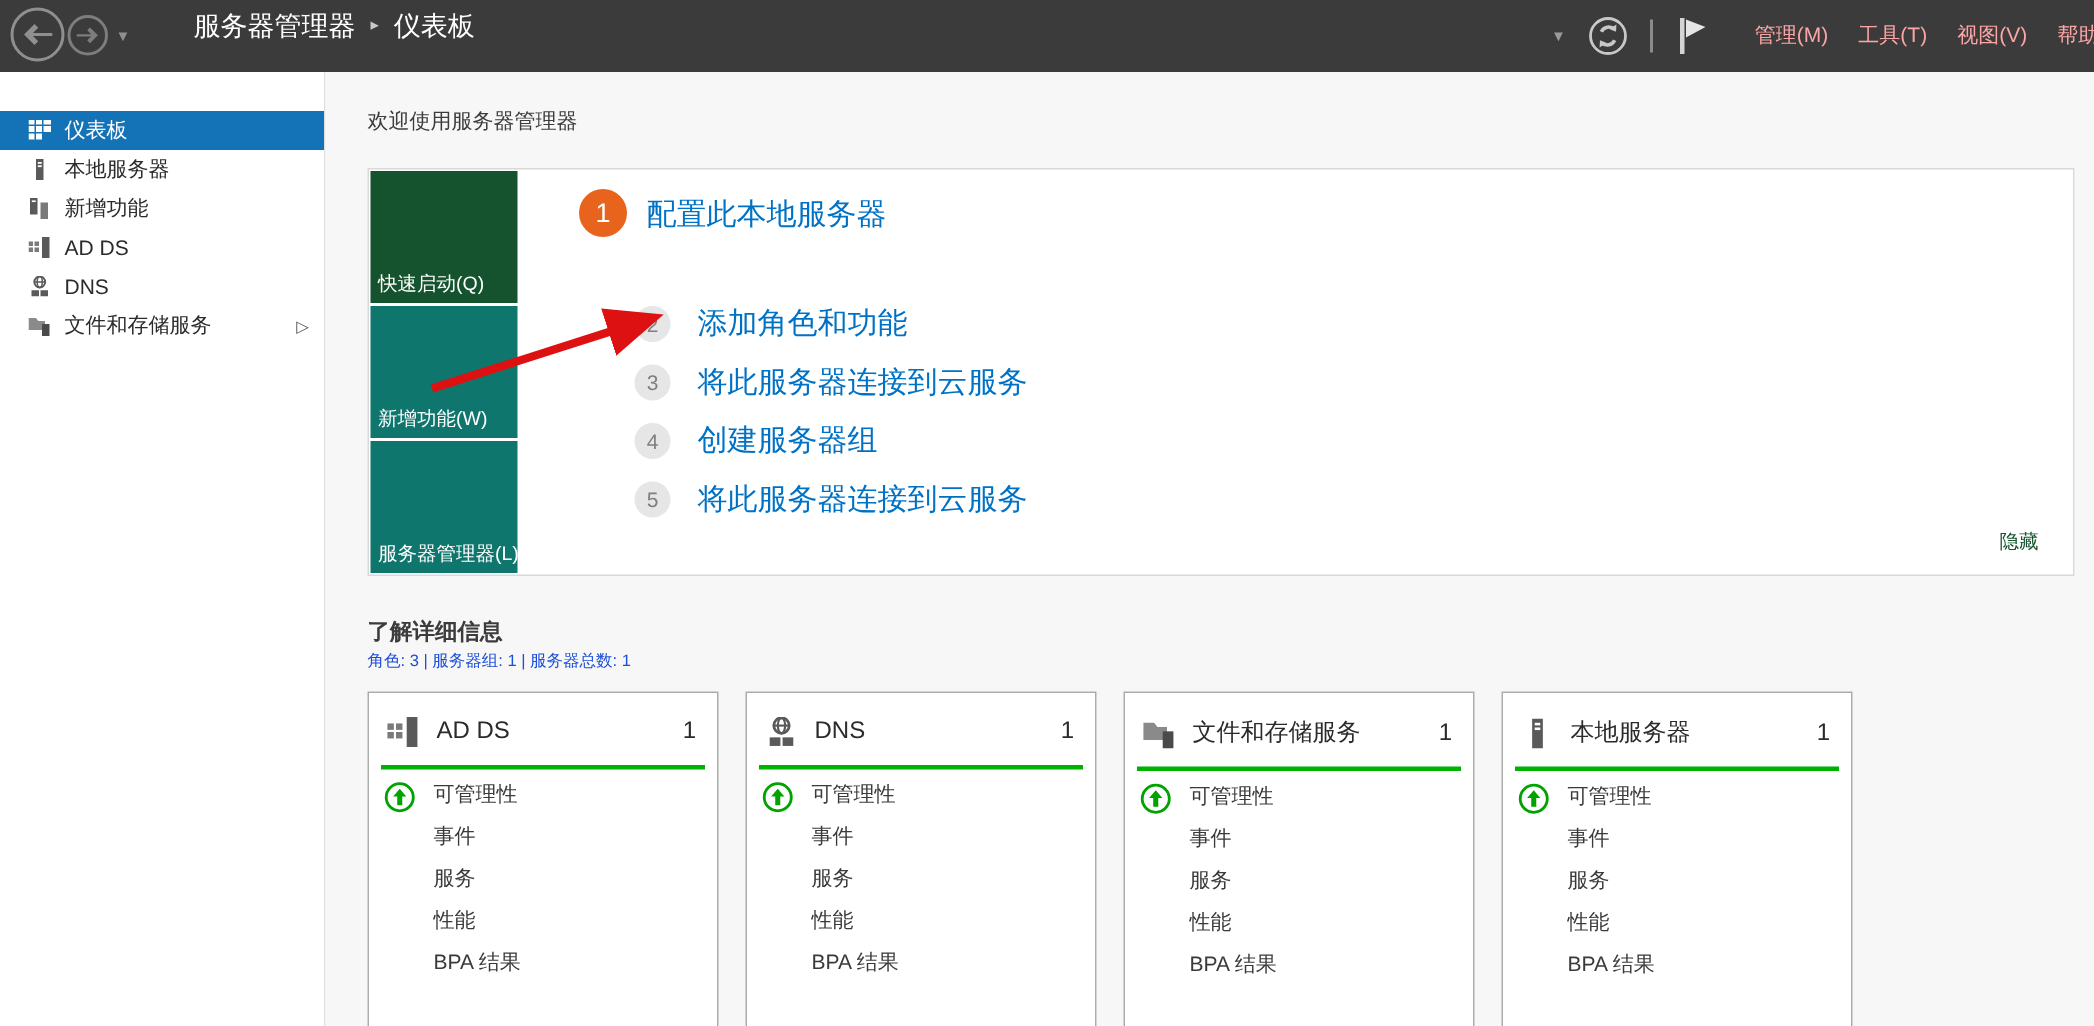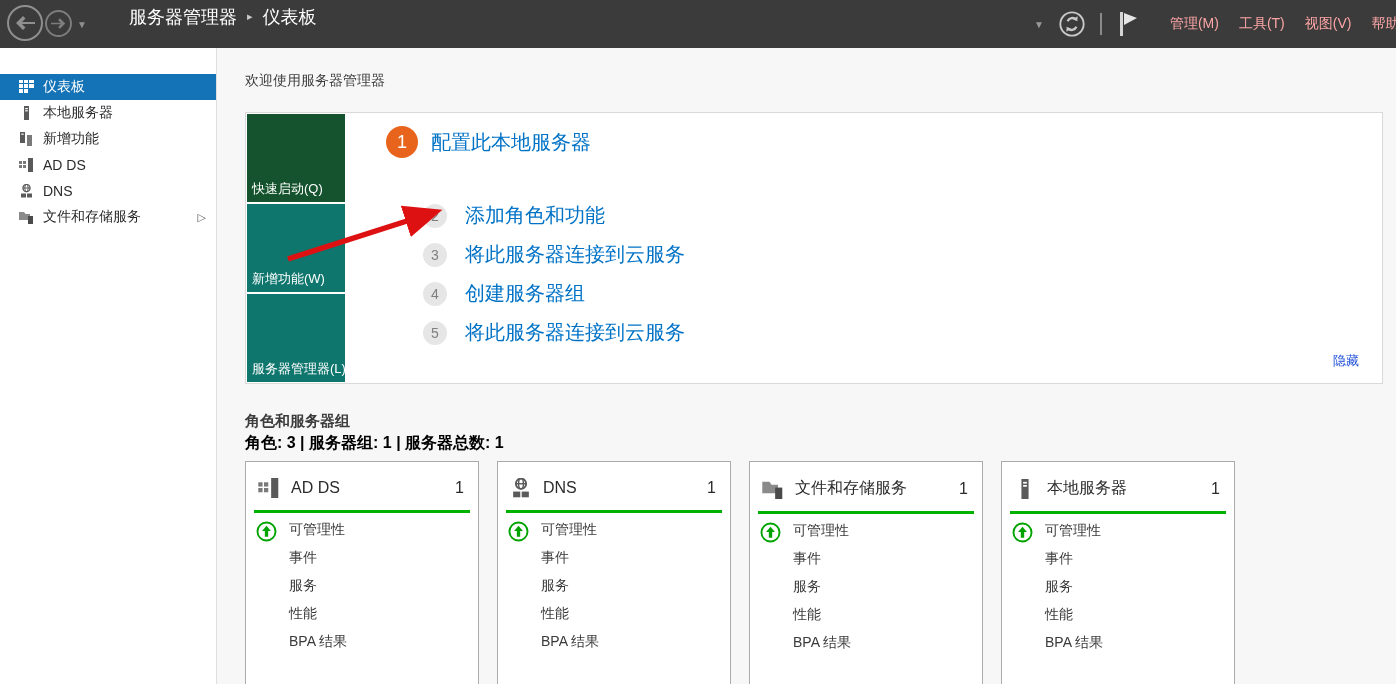--- a/index.html
+++ b/index.html
@@ -52,26 +52,26 @@
   .circle-gray { width:24px; height:24px; background:#e6e6e6; color:#7f7f7f; font-size:14px; }
   .step-link { color:#0072c6; text-decoration:none; cursor:pointer;text-align:center; }
   .link-lg { font-size:20px; margin-left:13px; }
   .link-md { font-size:20px; margin-left:18px; }
   .step1 { left:140px; top:13px; }
   .step2 { left:177px; top:89px; }
   .step3 { left:177px; top:128px; }
   .step4 { left:177px; top:167px; }
   .step5 { left:177px; top:206px; }
 
-  .hide-link { position:absolute; right:23px; bottom:13px; font-size:13px; color:#1d4ed8; cursor:pointer; }
+  .hide-link { position:absolute; right:23px; bottom:13px; font-size:13px; color:#14532d; cursor:pointer; }
   .red-arrow { position:absolute; left:0; top:0; pointer-events:none; }
 
   .roles-heading { position:absolute; left:28px; top:364px; font-size:15px;
     font-weight:bold; color:#3c3c3c; }
-  .roles-summary { position:absolute; left:28px; top:385px; font-size:16px; color:#000000;font-weight:bold; }
+  .roles-summary { position:absolute; left:28px; top:385px; font-size:11px; color:#1d4ed8; }
 
   .card { position:absolute; top:413px; width:234px; height:280px;
     background:#fff; border:1px solid #ababab; }
   .card1 { left:28px; } .card2 { left:280px; } .card3 { left:532px; } .card4 { left:784px; }
   .card-header { display:flex; align-items:center; padding:16px 14px 12px 12px; }
   .card-icon { width:22px; height:20px; margin-right:11px; flex:0 0 22px; }
   .card-title { font-size:16px; color:#2b2b2b; flex:1; }
   .card-count { font-size:16px; color:#2b2b2b; }
   .card-rule { height:3px; background:#00b200; margin:0 8px 8px 8px; }
   .card-item { display:flex; align-items:flex-start; height:28px; padding-left:10px; cursor:pointer; }
@@ -226,21 +226,21 @@
         <marker id="ah" markerWidth="8" markerHeight="8" refX="5" refY="3" orient="auto">
           <path d="M0,0 L7,3 L0,6 Z" fill="#dd1111"></path>
         </marker>
       </defs>
       <line x1="42" y1="146" x2="186" y2="100" stroke="#dd1111" stroke-width="5.5" marker-end="url(#ah)"></line>
     </svg>
 
     <span class="hide-link">隐藏</span>
   </div>
 
-  <div class="roles-heading">角色和服务器组</div>
+  <div class="roles-heading">了解详细信息</div>
   <div class="roles-summary">角色: 3 | 服务器组: 1 | 服务器总数: 1</div>
 
   <div class="card card1">
     <div class="card-header">
       <svg class="card-icon" viewBox="0 0 15 14">
         <rect x="9" y="0" width="5" height="14" fill="#5a5a5a"></rect>
         <rect x="0" y="3" width="3" height="3" fill="#7a7a7a"></rect>
           <rect x="4" y="3" width="3" height="3" fill="#7a7a7a"></rect>
         <rect x="0" y="7" width="3" height="3" fill="#7a7a7a"></rect>
           <rect x="4" y="7" width="3" height="3" fill="#7a7a7a"></rect>

